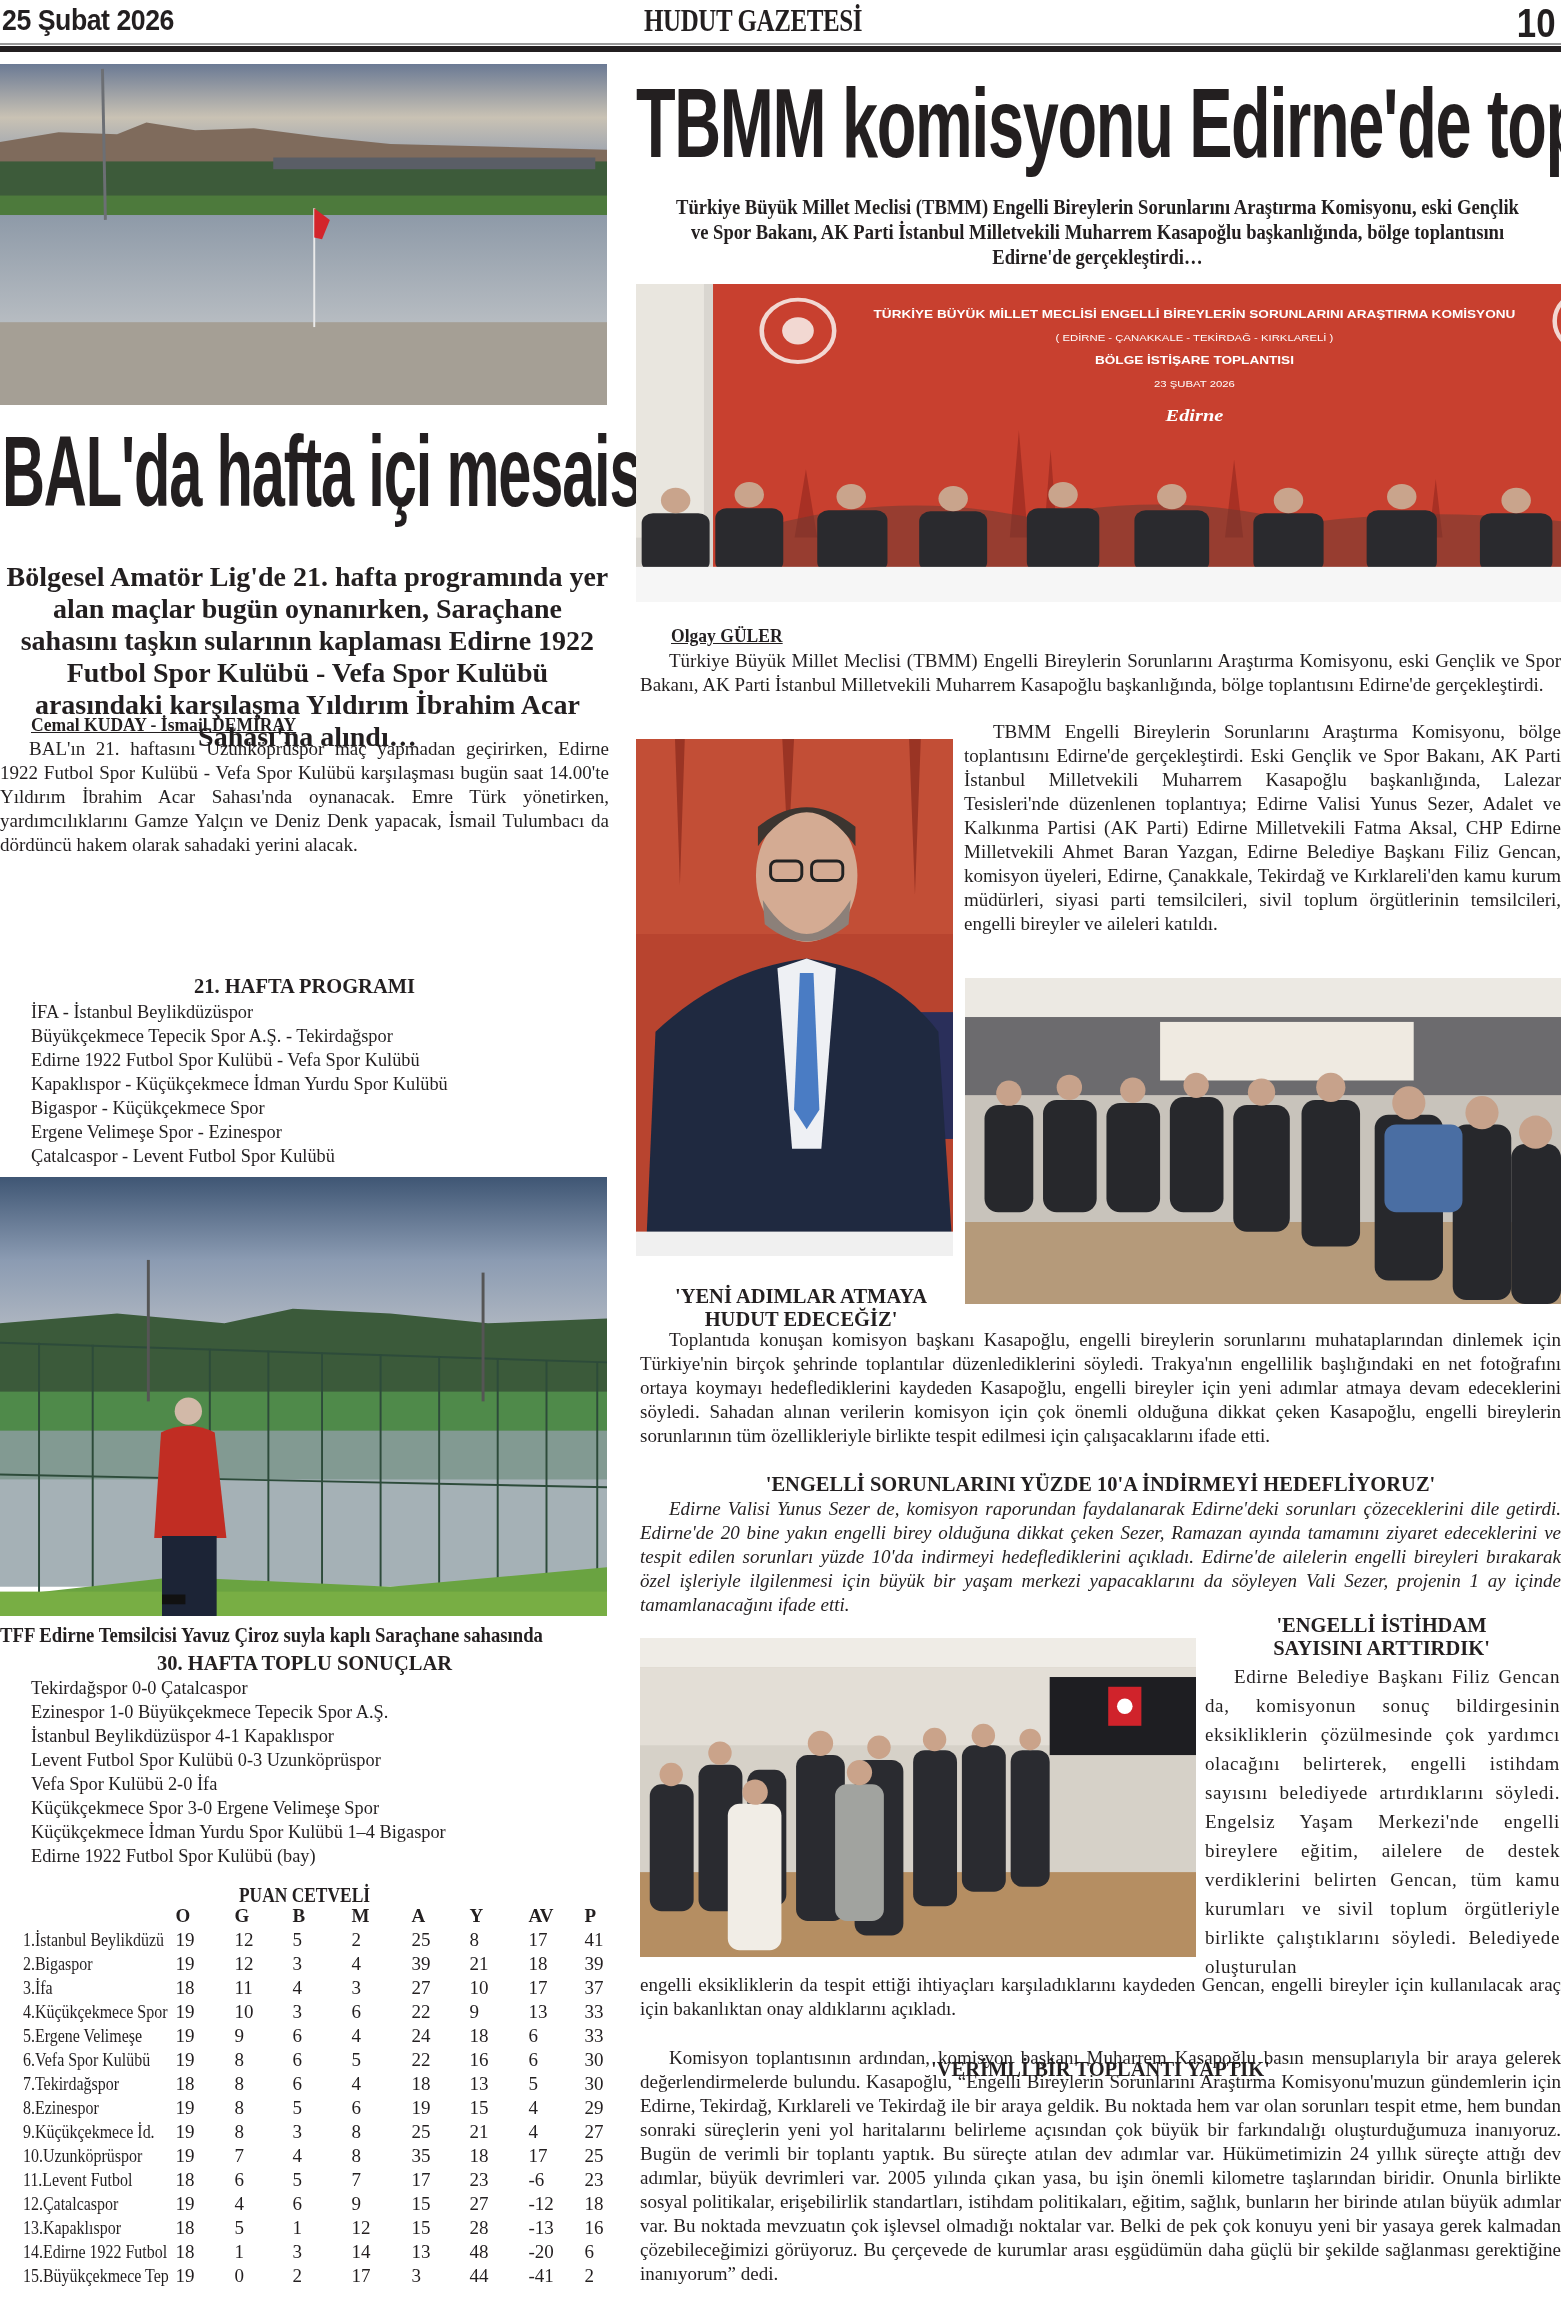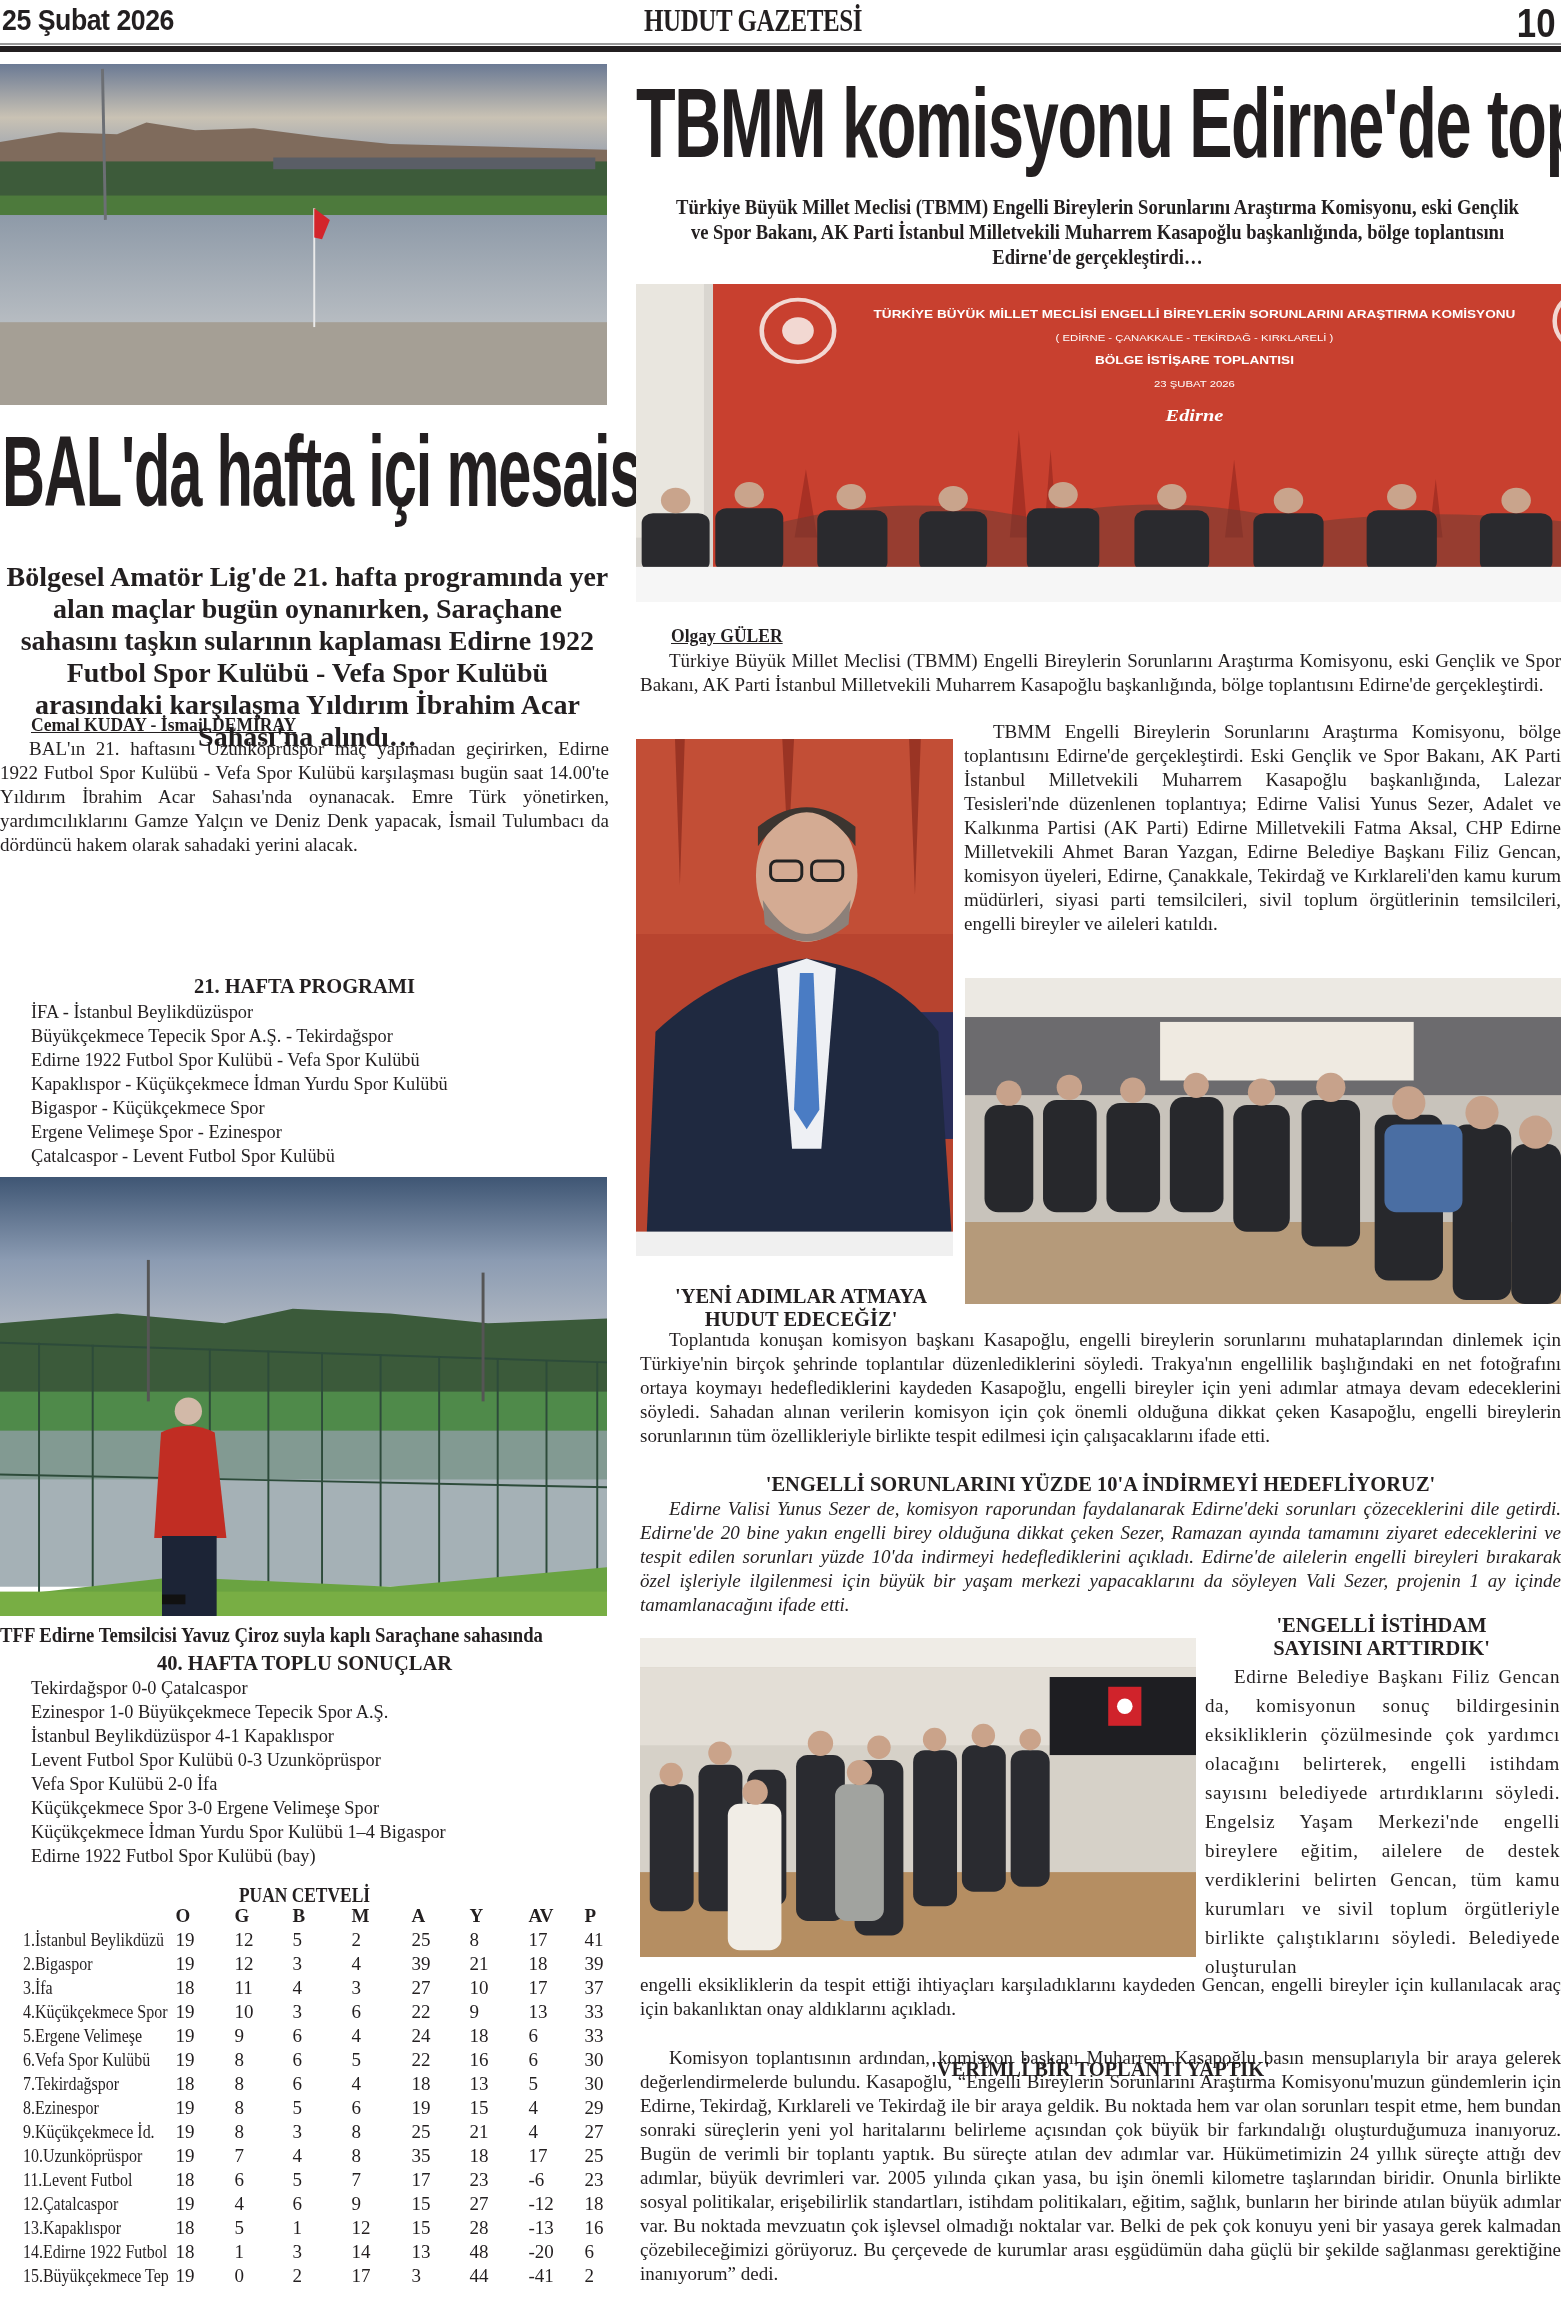--- a/index.html
+++ b/index.html
@@ -138,21 +138,21 @@
     <rect x="0" y="425" width="622" height="25" fill="#78ae44"></rect>
     <circle cx="193" cy="240" r="14" fill="#d2b9a8"></circle>
     <path d="M165 262 Q193 248 220 262 L232 370 L158 370 Z" fill="#c12d23"></path>
     <rect x="166" y="368" width="56" height="130" fill="#1c2436"></rect>
     <rect x="166" y="428" width="24" height="10" fill="#111"></rect>
   </svg>
 </div>
 
 <div class="abs caption" style="left:0;top:1623px;">TFF Edirne Temsilcisi Yavuz Çiroz suyla kaplı Saraçhane sahasında</div>
 
-<div class="abs section-head" style="left:0;top:1652px;width:609px;">40. HAFTA  TOPLU SONUÇLAR</div>
+<div class="abs section-head" style="left:0;top:1652px;width:609px;">30. HAFTA  TOPLU SONUÇLAR</div>
 <div class="abs" style="left:31px;top:1676px;width:585px;">
   <div class="list-line">Tekirdağspor 0-0 Çatalcaspor</div>
   <div class="list-line">Ezinespor 1-0 Büyükçekmece Tepecik Spor A.Ş.</div>
   <div class="list-line">İstanbul Beylikdüzüspor 4-1 Kapaklıspor</div>
   <div class="list-line">Levent Futbol Spor Kulübü 0-3 Uzunköprüspor</div>
   <div class="list-line">Vefa Spor Kulübü 2-0 İfa</div>
   <div class="list-line">Küçükçekmece Spor 3-0 Ergene Velimeşe Spor</div>
   <div class="list-line">Küçükçekmece İdman Yurdu Spor Kulübü 1–4 Bigaspor</div>
   <div class="list-line">Edirne 1922 Futbol Spor Kulübü (bay)</div>
 </div>

